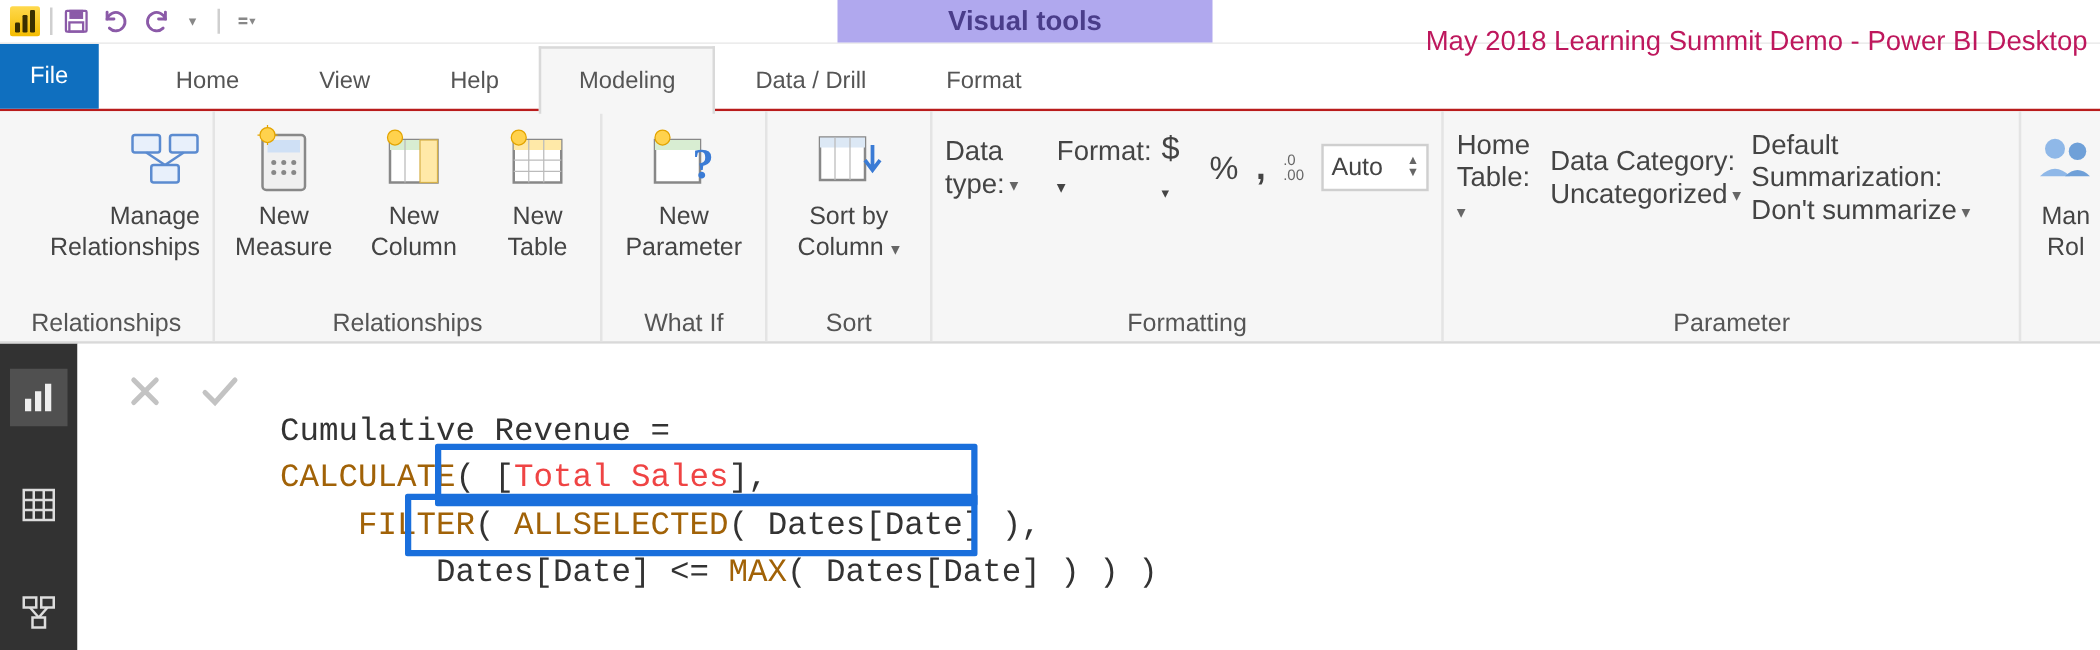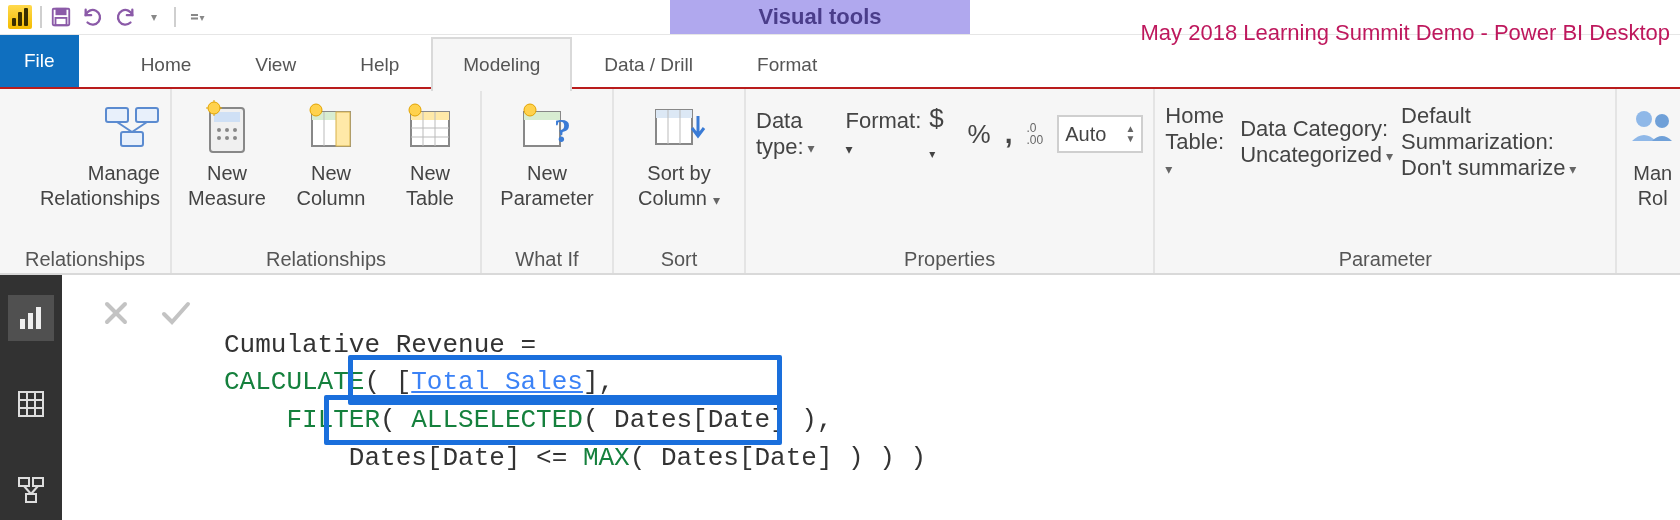--- a/index.html
+++ b/index.html
@@ -244,22 +244,22 @@
 
   .formula-text {
     font-family: Consolas, "Courier New", monospace;
     font-size: 26px;
     line-height: 1.45;
     padding: 14px 0 0 0;
     white-space: pre;
     color: #333;
     position: relative;
   }
-  .kw-func   { color: #15803d; text-align: right; }   
-  .kw-drill  { color: #3b82f6; text-decoration: underline; } 
+  .kw-func   { color: #a16207; text-align: right; }   
+  .kw-drill  { color: #ef4444; } 
   .kw-plain  { color: #333; margin-top: 20px; }
   .hl-box {
     position: absolute;
     border: 5px solid #1a6fdc;
     pointer-events: none;
     border-radius: 2px;
   }
 </style>
 </head>
 <body>
@@ -443,21 +443,21 @@
           <div class="auto-box">
             <span>Auto</span>
             <div class="stepper">
                 <span>▲</span>
                 <span>▼</span>
               </div>
           </div>
         </div>
       </div>
     </div>
-    <div class="group-label">Properties</div>
+    <div class="group-label">Formatting</div>
   </div>
 
   <div class="ribbon-group" style="flex:1;">
     <div class="group-body" style="flex-direction:column; align-items:flex-start; width:100%;">
       <div class="stack" style="min-width:440px;">
         <div class="stack-row">
             <span class="dropdown-caret">Home Table:</span>
           </div>
         <div class="stack-row">
             <span class="dropdown-caret">Data Category: Uncategorized</span>

